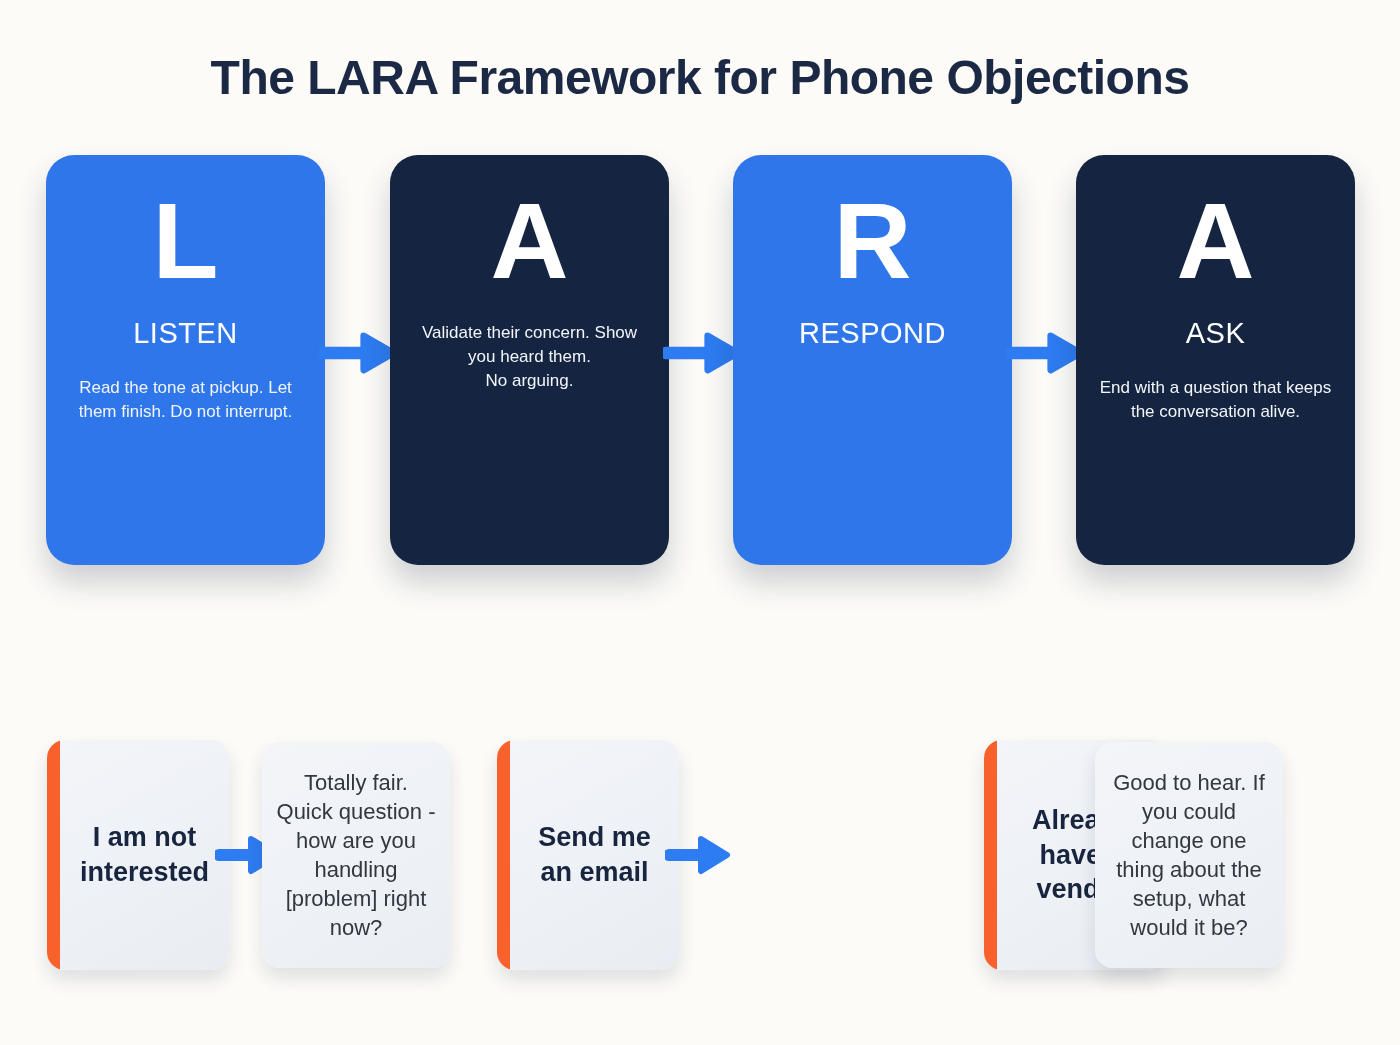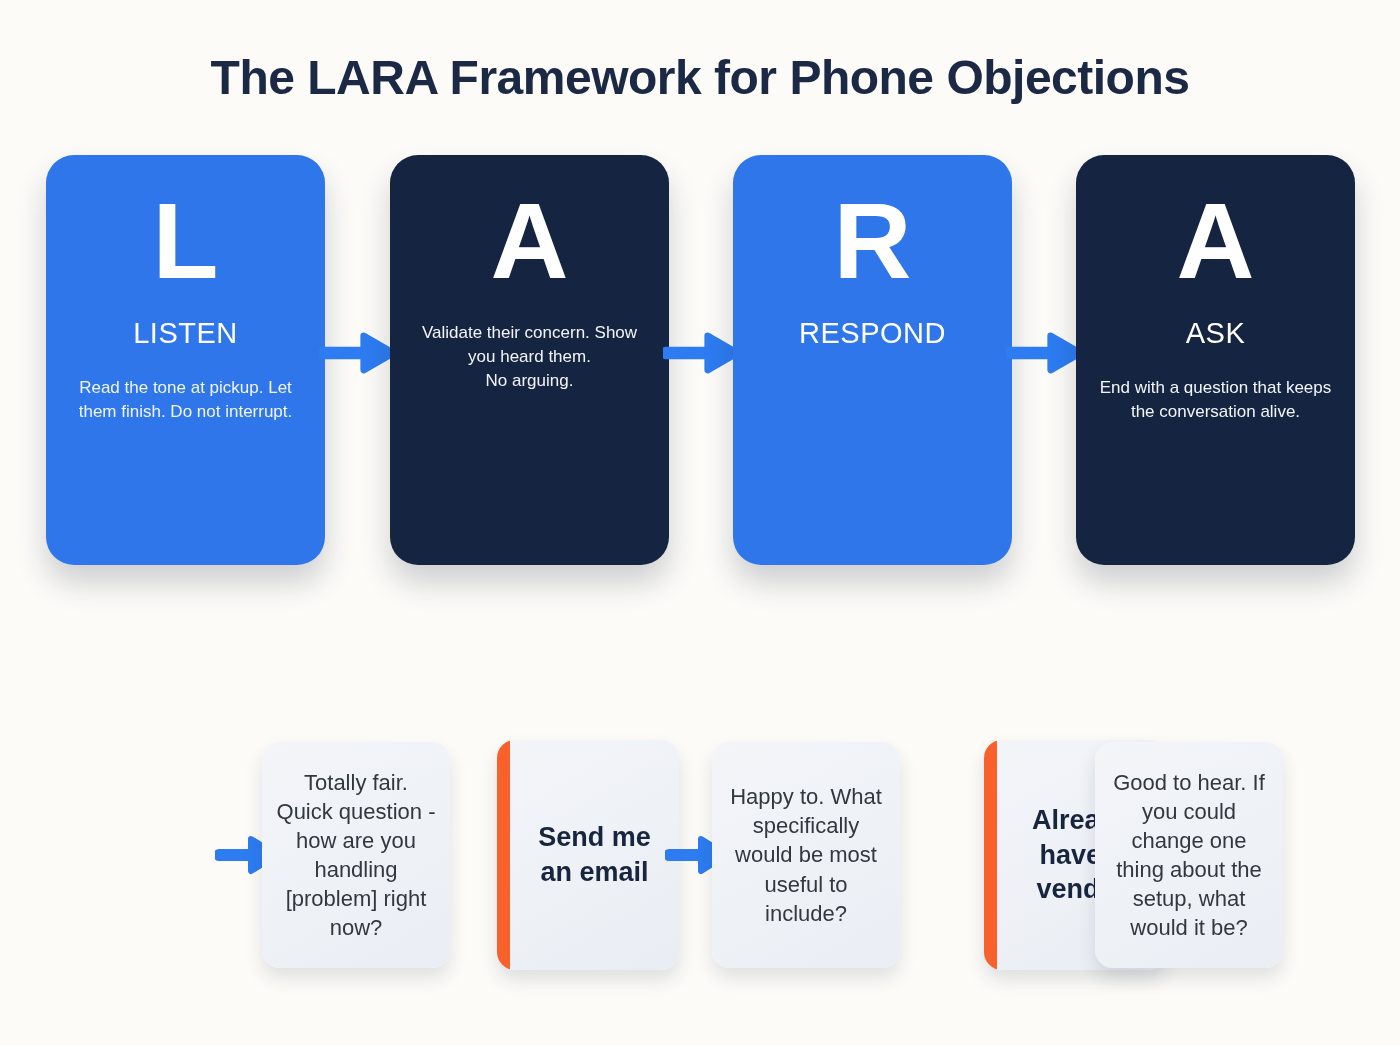--- a/index.html
+++ b/index.html
@@ -170,40 +170,42 @@
     <line x1="3" y1="23" x2="52" y2="23" stroke-width="13" stroke-linecap="round"></line>
     <path d="M47 5 L78 23 L47 41 Z" stroke-width="7" stroke-linejoin="round"></path>
   </svg>
 
   <div class="step-card navy" style="left:1076px">
     <div class="step-letter">A</div>
     <div class="step-name">ASK</div>
     <p class="step-desc">End with a question that keeps the conversation alive.</p>
   </div>
 
+  <div class="obj-card" style="left:47px">
+    <div class="obj-stripe"></div>
+    <div class="obj-text">I am not
+interested</div>
+  </div>
   <svg class="arrow" style="left:215px; top:834px" width="66" height="42" viewBox="0 0 66 42">
     <line x1="4" y1="21" x2="40" y2="21" stroke-width="12" stroke-linecap="round"></line>
     <path d="M36 5 L62 21 L36 37 Z" stroke-width="6" stroke-linejoin="round"></path>
   </svg>
   <div class="resp-card" style="left:262px">
     <div class="resp-text">Totally fair. Quick question - how are you handling [problem] right now?</div>
   </div>
 
   <div class="obj-card" style="left:497px">
     <div class="obj-stripe"></div>
     <div class="obj-text">Send me
 an email</div>
   </div>
   <svg class="arrow" style="left:665px; top:834px" width="66" height="42" viewBox="0 0 66 42">
     <line x1="4" y1="21" x2="40" y2="21" stroke-width="12" stroke-linecap="round"></line>
     <path d="M36 5 L62 21 L36 37 Z" stroke-width="6" stroke-linejoin="round"></path>
   </svg>
-  <div class="resp-card" style="left:712px">
-    <div class="resp-text">Happy to. What specifically would be most useful to include?</div>
-  </div>
 
   <div class="obj-card" style="left:984px">
     <div class="obj-stripe"></div>
     <div class="obj-text">Already
 have a
 vendor</div>
   </div>
   <svg class="arrow" style="left:1115px; top:834px" width="66" height="42" viewBox="0 0 66 42">
     <line x1="4" y1="21" x2="40" y2="21" stroke-width="12" stroke-linecap="round"></line>
     <path d="M36 5 L62 21 L36 37 Z" stroke-width="6" stroke-linejoin="round"></path>

